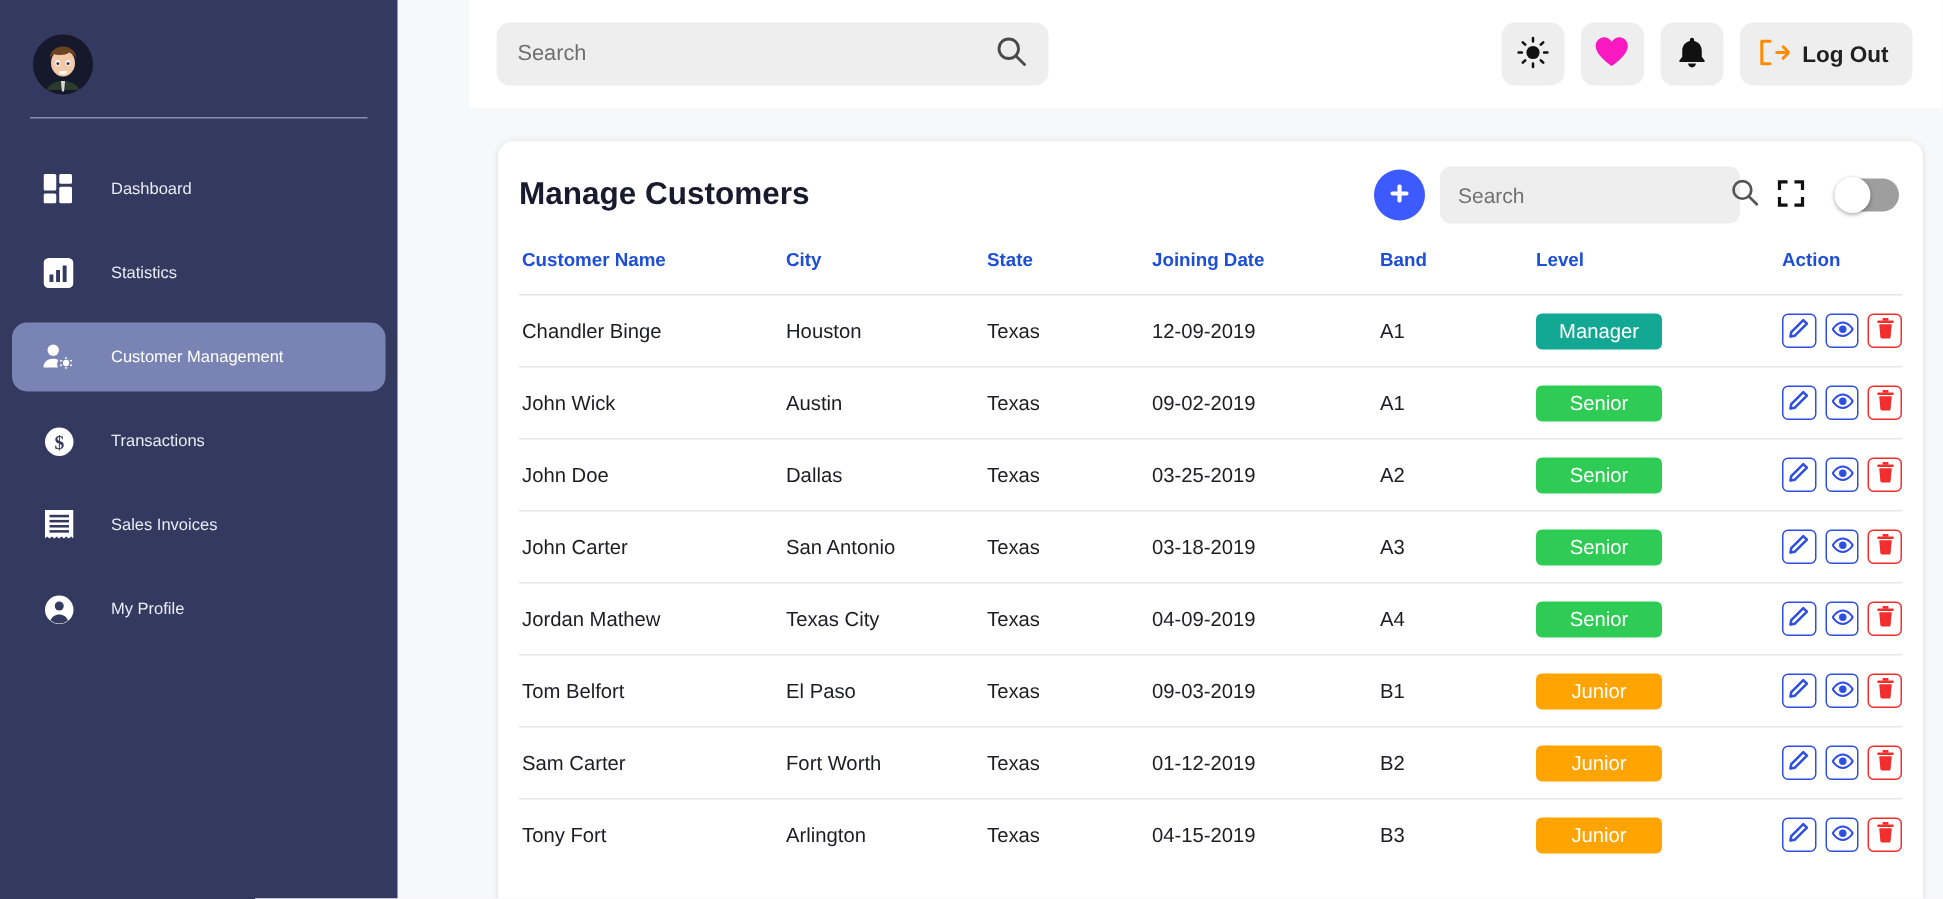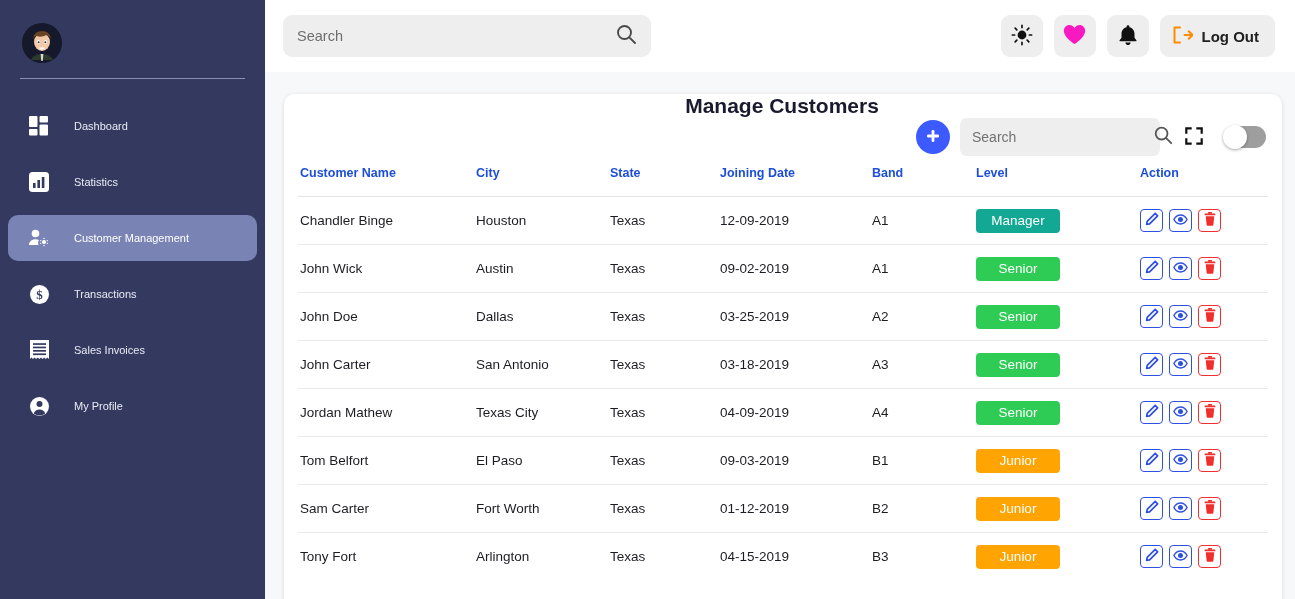--- a/index.html
+++ b/index.html
@@ -67,20 +67,21 @@
     white-space: nowrap;
   }
   .nav-item.active .nav-label { color: #ffffff; }
 
   
   .main {
     flex: 1 1 auto; height: 599px;
     background: #f7f8fa;
     display: flex; flex-direction: column;
     overflow: hidden;
+    padding-left: 48px;
   }
   .topbar {
     height: 72px; flex: 0 0 72px;
     display: flex; align-items: center;
     padding: 0 20px 0 18px;
     background: #ffffff;
   }
   .top-search {
     width: 368px; height: 42px;
     background: #eeeeee;
@@ -122,21 +123,20 @@
     border-radius: 10px;
     box-shadow: 0 1px 4px rgba(0,0,0,.13);
     height: 520px;
     padding: 0 14px;
     overflow: hidden;
   }
   .card-head {
     display: flex; align-items: center;
     height: 72px;
     padding: 0 2px 0 0;
-    flex-direction: column;
   }
   .card-title {
     font-size: 21px; color: #1a1a2e;
     padding-left: 0;
   }
   .card-tools { margin-left: auto; display: flex; align-items: center; }
   .add-btn {
     width: 34px; height: 34px; border-radius: 50%;
     background: #3d5afe; border: none;
     display: flex; align-items: center; justify-content: center;

